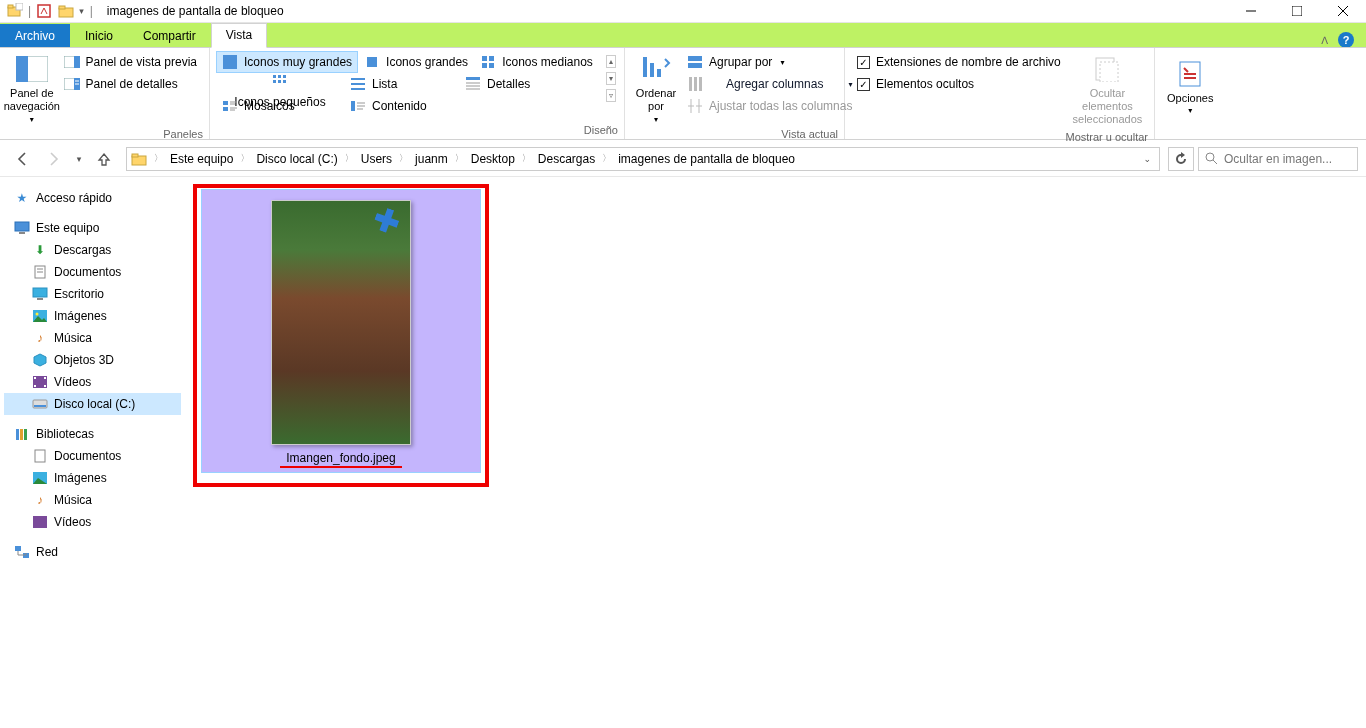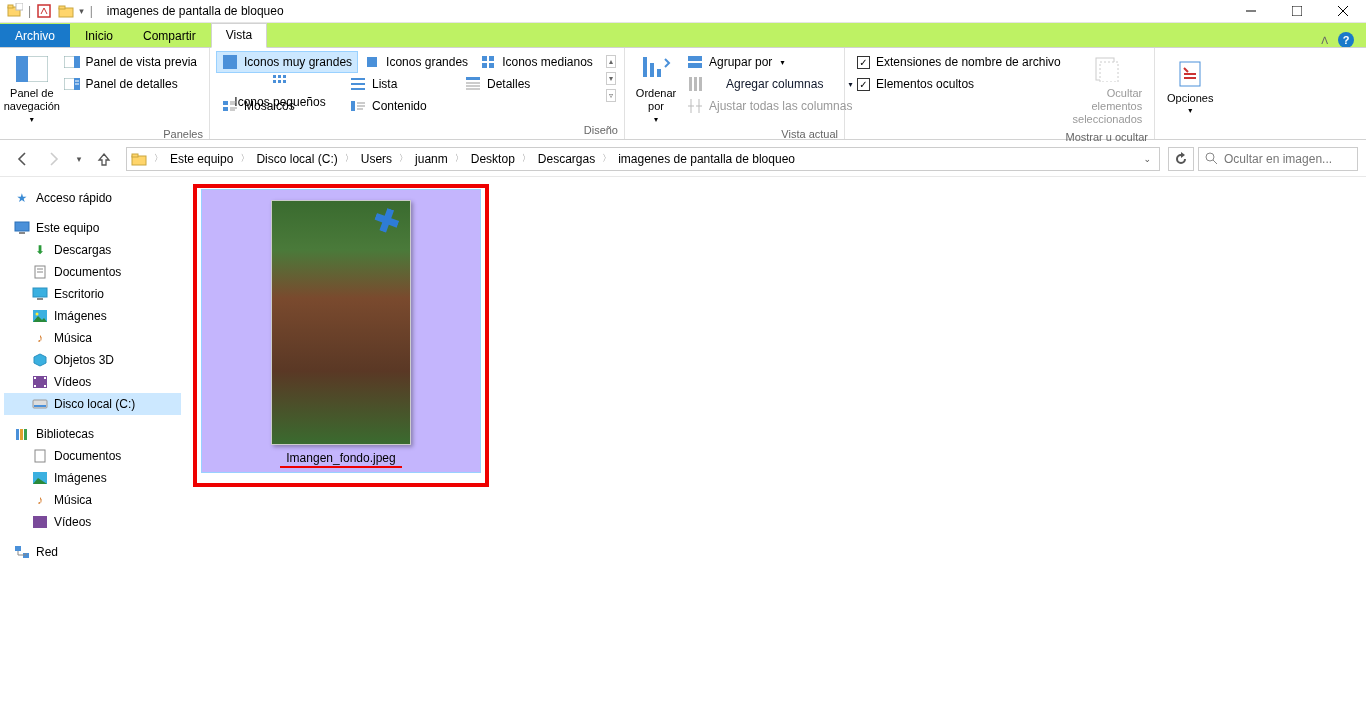--- a/index.html
+++ b/index.html
@@ -321,21 +321,21 @@
       <div class="rg-col">
         <div class="rg-small-btn">
             <span class="chk checked"></span>
             <span>Extensiones de nombre de archivo</span>
           </div>
         <div class="rg-small-btn">
             <span class="chk checked"></span>
             <span>Elementos ocultos</span>
           </div>
       </div>
-      <div class="rg-big-btn" style="color:#999;text-align:right;">
+      <div class="rg-big-btn" style="color:#999;">
         <span class="bigicon">
             <svg width="30" height="26">
               <rect x="4" y="2" width="18" height="22" fill="#fff" stroke="#ccc"></rect>
               <rect x="8" y="6" width="18" height="20" fill="#fff" stroke="#ccc" stroke-dasharray="2"></rect>
             </svg>
           </span>
         <span style="line-height:1.2;">Ocultar elementos seleccionados</span>
       </div>
     </div>
     <div class="ribbon-group-label">Mostrar u ocultar</div>

